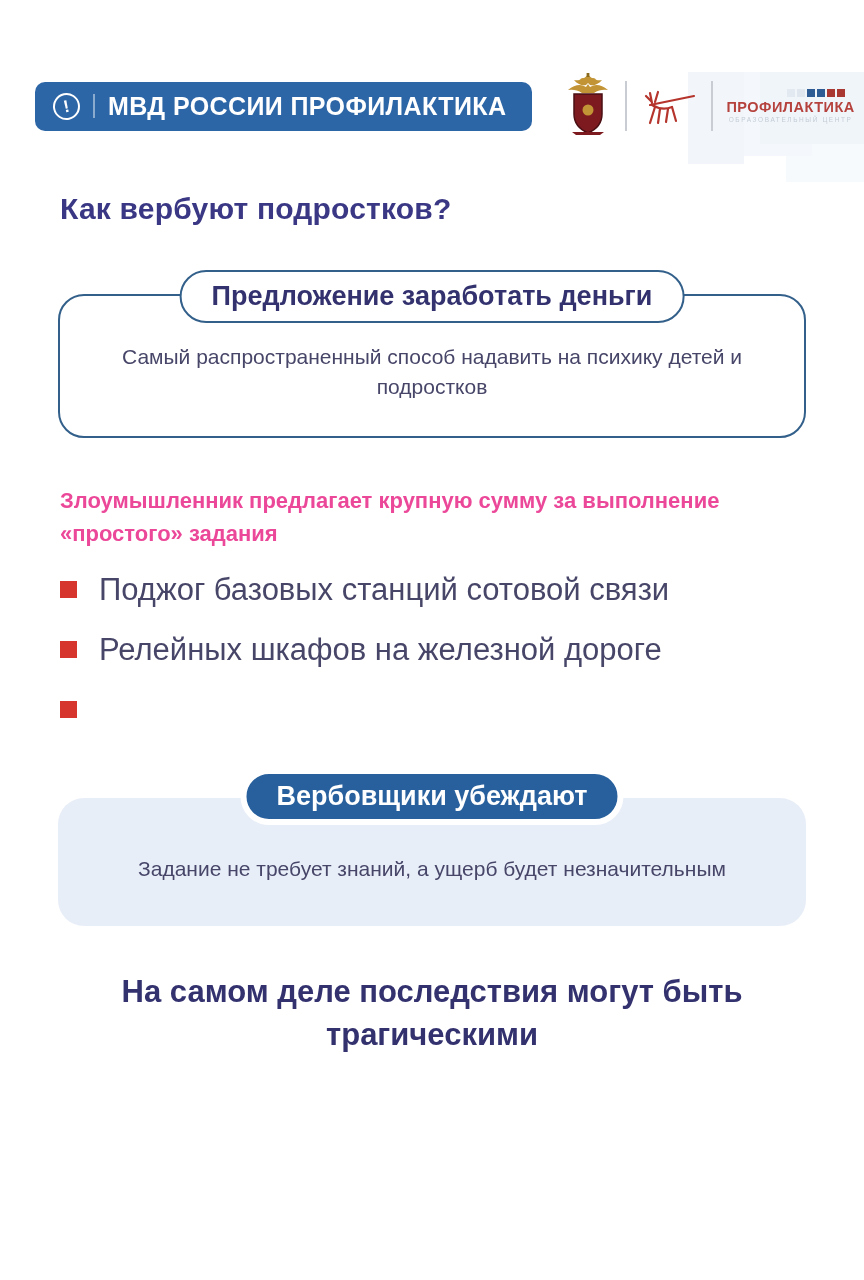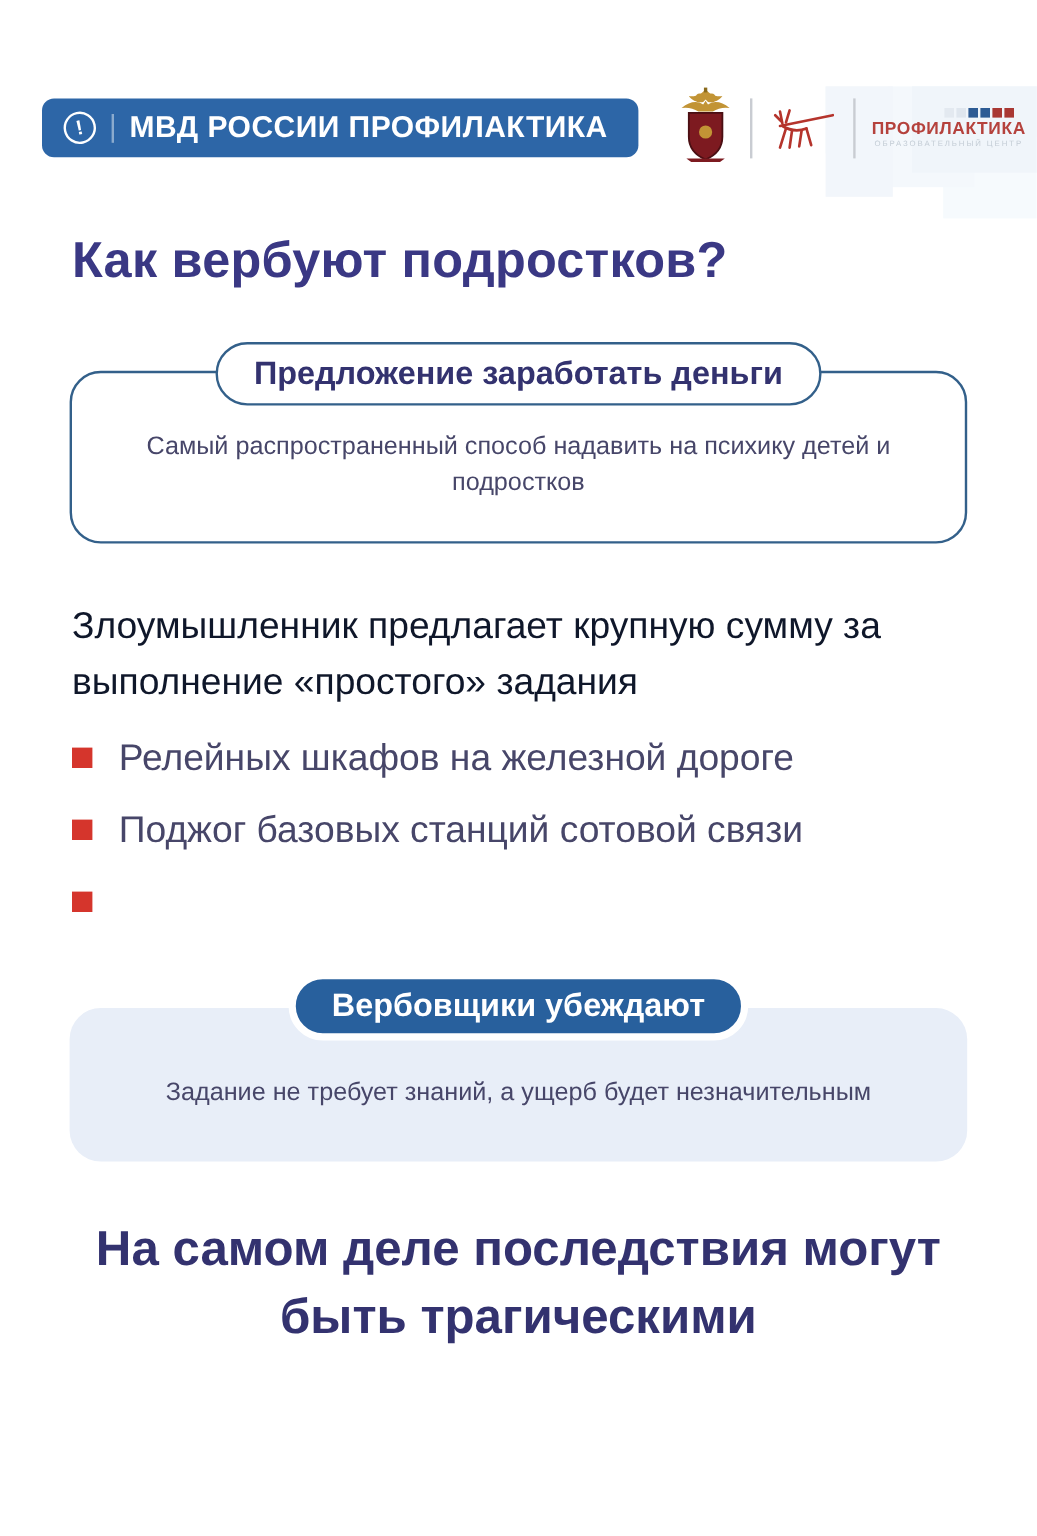--- a/index.html
+++ b/index.html
@@ -61,21 +61,21 @@
   .logo-sep { width: 2px; height: 50px; background: #c9ccd2; }
   .prof { display: flex; flex-direction: column; align-items: center; }
   .sq-row { display: flex; gap: 2px; align-self: flex-end; margin-right: 10px; margin-bottom: 2px; }
   .sq-row span { width: 8px; height: 8px; display: block; }
   .prof-name { color: #b5423d; font-weight: bold; font-size: 14.5px; letter-spacing: 0.5px; }
   .prof-tag  { color: #c3ccd5; font-size: 6.5px; letter-spacing: 1.6px; margin-top: 1px; }
 
   
   h1 {
     margin: 52px 40px 0 60px;
-    font-size: 42px;
+    font-size: 30px;
     font-weight: bold;
     color: #3a3884;
     letter-spacing: 0.2px;
   }
 
   
   .card1 {
     position: relative;
     margin: 68px 58px 16px;
     background: #ffffff;
@@ -95,23 +95,24 @@
     font-size: 27px;
     font-weight: bold;
     color: #33326f;
     white-space: nowrap;
   }
   .card-body { font-size: 21px; color: #474669; line-height: 1.42; }
 
   
   .intro {
     margin: 46px 62px 0 60px;
-    font-size: 31px;
-    color: #0f172a;
+    font-size: 22px;
+    color: #ec4899;
     line-height: 1.5;
+    font-weight: bold;
   }
 
   
   .bullets { margin: 10px 60px 0; list-style: none; }
   .bullets li {
     display: flex;
     align-items: flex-start;
     gap: 22px;
     margin-top: 20px;
     font-size: 31px;
@@ -140,21 +141,21 @@
     font-size: 27px;
     font-weight: bold;
     color: #ffffff;
     white-space: nowrap;
   }
 
   
   .statement {
     margin: 44px 70px 0;
     text-align: center;
-    font-size: 41px;
+    font-size: 31px;
     font-weight: bold;
     color: #33326f;
     line-height: 1.4;
   }
 </style>
 </head>
 <body>
 
 <div class="page">
 
@@ -226,25 +227,25 @@
     <section class="card1">
       <div class="pill">Предложение заработать деньги</div>
       <div class="card-body">Самый распространенный способ надавить на психику детей и подростков</div>
     </section>
 
     <p class="intro">Злоумышленник предлагает крупную сумму за выполнение «простого» задания</p>
 
     <ul class="bullets">
       <li>
         <span class="bullet-sq"></span>
-        <span>Релейных шкафов на железной дороге</span>
+        <span>Поджог базовых станций сотовой связи</span>
       </li>
       <li>
         <span class="bullet-sq"></span>
-        <span>Поджог базовых станций сотовой связи</span>
+        <span>Релейных шкафов на железной дороге</span>
       </li>
       <li>
         <span class="bullet-sq"></span>
       </li>
     </ul>
 
     <section class="card2">
       <div class="pill">Вербовщики убеждают</div>
       <div class="card-body">Задание не требует знаний, а ущерб будет незначительным</div>
     </section>

